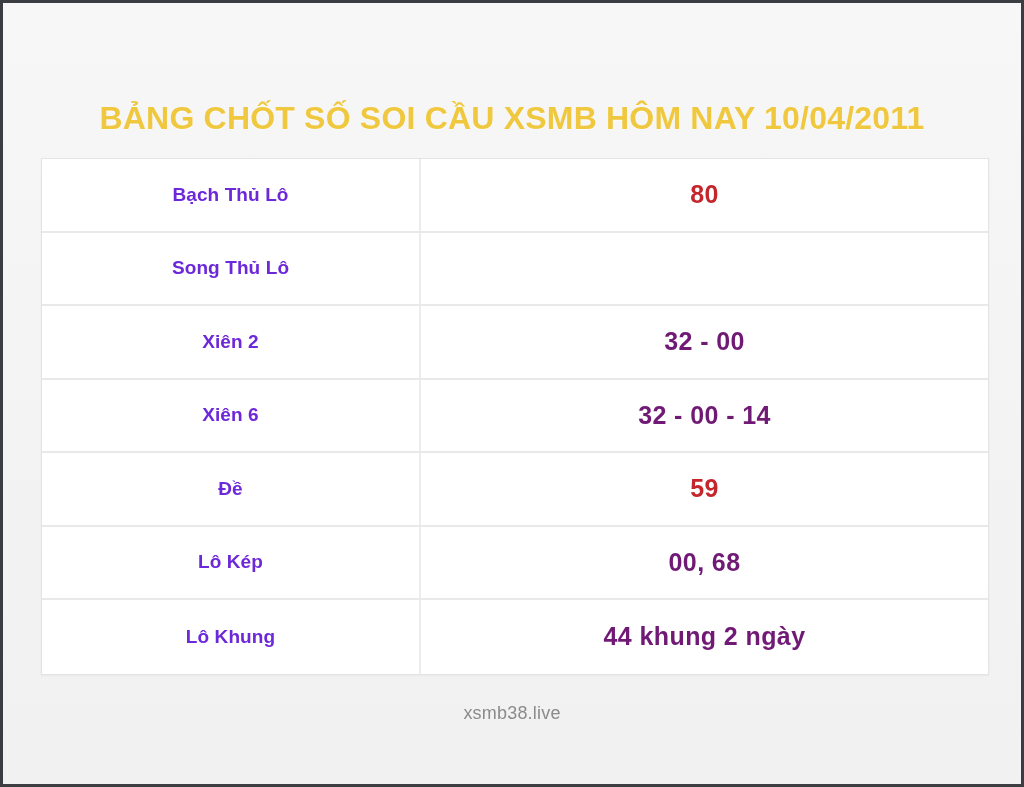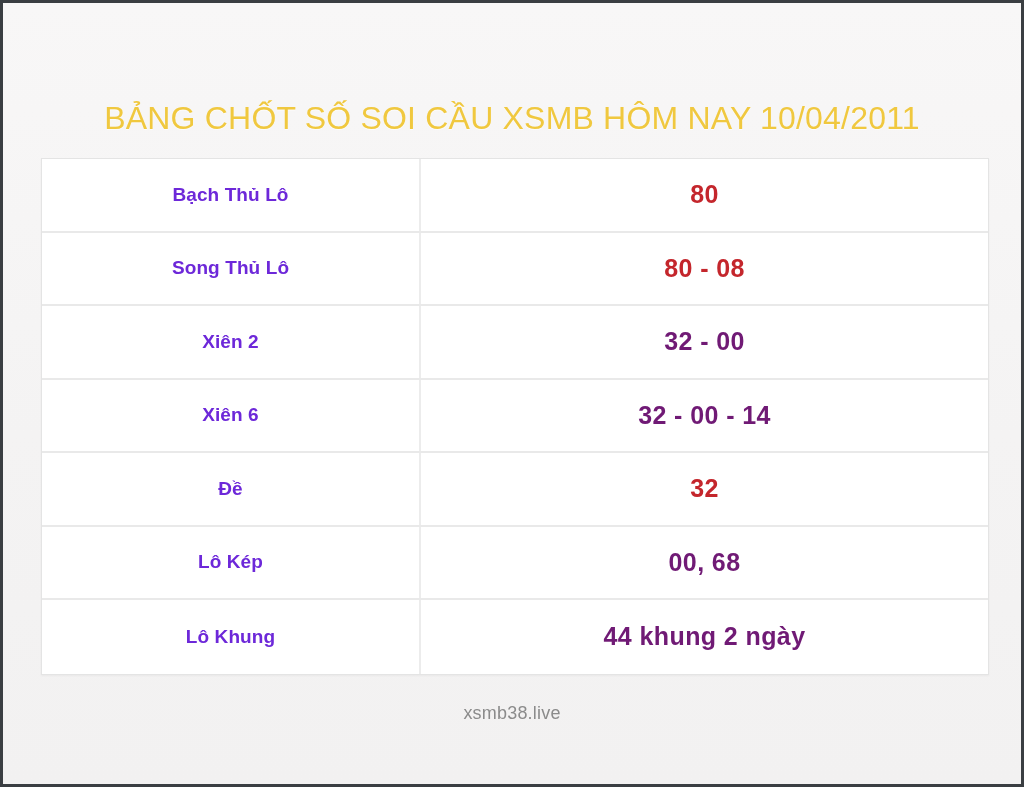--- a/index.html
+++ b/index.html
@@ -41,21 +41,21 @@
   .title-wrap {
     position: absolute;
     left: 0;
     top: 76px;
     width: 100%;
     text-align: center;
   }
   .title {
     display: inline-block;
     font-size: 32px;
-    font-weight: normal;
+    font-weight: bold;
     letter-spacing: 0.2px;
     color: #f0c83f;
     text-shadow: 0 1px 0 rgba(255,255,255,0.6);
     white-space: nowrap;
   }
 
   
   .table-card {
     position: absolute;
     left: 38px;
@@ -129,33 +129,32 @@
     </div>
 
     <div class="table-card">
 
     <div class="row">
           <div class="cell-label">Bạch Thủ Lô</div>
           <div class="cell-value accent">80</div>
         </div>
         <div class="row">
           <div class="cell-label">Song Thủ Lô</div>
-          <div class="cell-value accent">80 - 08</div>
         </div>
         <div class="row">
           <div class="cell-label">Xiên 2</div>
           <div class="cell-value">32 - 00</div>
         </div>
         <div class="row">
           <div class="cell-label">Xiên 6</div>
           <div class="cell-value">32 - 00 - 14</div>
         </div>
         <div class="row">
           <div class="cell-label">Đề</div>
-          <div class="cell-value accent">32</div>
+          <div class="cell-value accent">59</div>
         </div>
         <div class="row">
           <div class="cell-label">Lô Kép</div>
           <div class="cell-value">00, 68</div>
         </div>
         <div class="row">
           <div class="cell-label">Lô Khung</div>
           <div class="cell-value">44 khung 2 ngày</div>
         </div>
       </div>

